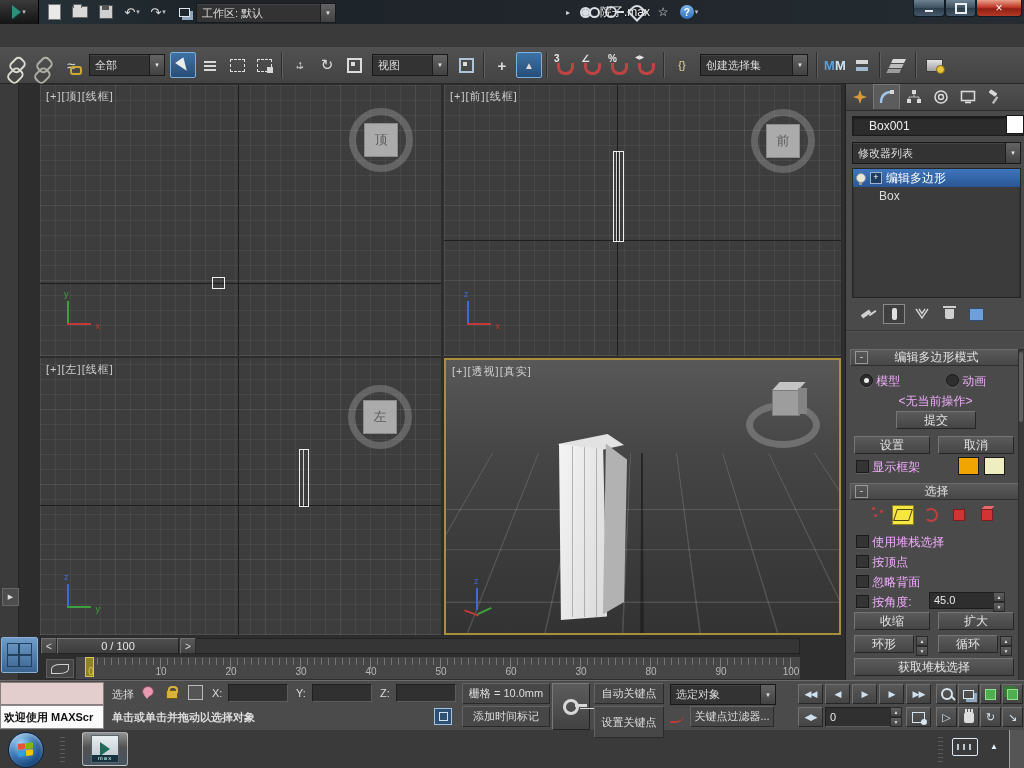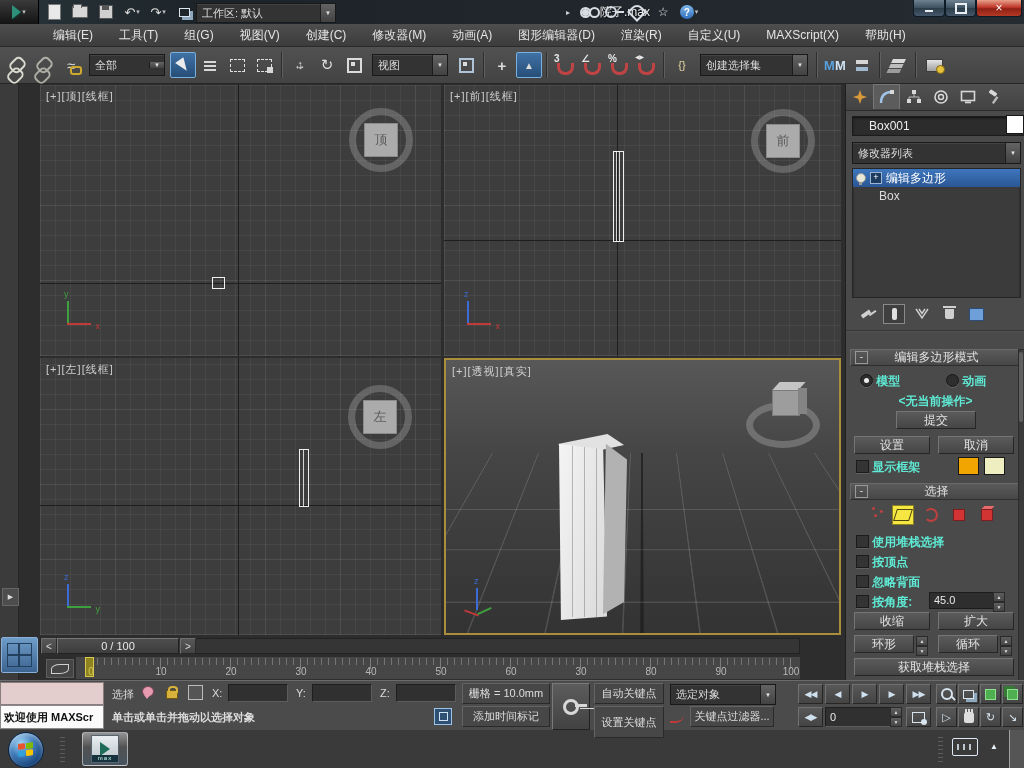--- a/index.html
+++ b/index.html
@@ -130,21 +130,21 @@
   .capsule{width:5px;height:12px;background:#e0e0e0;border-radius:2px;}
   .trash{width:9px;height:10px;background:#cfcfcf;border-radius:0 0 2px 2px;position:relative;}
   .trash::before{content:"";position:absolute;left:-2px;top:-3px;width:13px;height:2px;background:#cfcfcf;}
   .cfgwin{width:13px;height:11px;background:#6f9fd8;border:1px solid #2c4d77;}
   .sepline{position:absolute;left:0;width:179px;height:2px;background:linear-gradient(#2a2a2a,#5d5d5d);}
   .rollhead{position:absolute;left:4px;width:171px;height:17px;background:linear-gradient(#5a5a5a,#474747);
     border:1px solid #6a6a6a;border-bottom-color:#2e2e2e;box-sizing:border-box;color:#e2e2e2;font-size:12px;
     display:flex;align-items:center;}
   .rollhead .minus{width:11px;height:11px;border:1px solid #999;margin:0 4px;font-size:10px;line-height:9px;text-align:center;color:#ddd;flex:none;}
   .rollhead .rtitle{flex:1;text-align:center;margin-right:19px;}
-  .cptext{position:absolute;color:#5eead4;font-size:12px;font-weight:bold;}
+  .cptext{position:absolute;color:#f0abfc;font-size:12px;}
   .radio{width:11px;height:11px;border-radius:50%;background:#2e2e2e;border:1px solid #171717;box-shadow:0 1px 0 rgba(255,255,255,.15);display:inline-block;position:relative;vertical-align:-2px;}
   .radio.sel::after{content:"";position:absolute;inset:3px;background:#ededed;border-radius:50%;}
   .chk{width:11px;height:11px;background:#343434;border:1px solid #1b1b1b;box-shadow:0 1px 0 rgba(255,255,255,.12);display:inline-block;vertical-align:-2px;}
   .cbtn{position:absolute;background:linear-gradient(#5b5b5b,#454545);border:1px solid;border-color:#757575 #262626 #262626 #757575;
     color:#e3e3e3;font-size:12px;display:flex;align-items:center;justify-content:center;box-sizing:border-box;}
   .swatch{position:absolute;width:19px;height:16px;border:1px solid #181818;}
   .sobtn{width:22px;height:20px;display:flex;align-items:center;justify-content:center;position:relative;}
   .sobtn.active{background:#f5e642;border:1px solid #8a8220;box-sizing:border-box;}
   .vdots{width:3px;height:3px;border-radius:50%;background:#c04040;box-shadow:6px -4px 0 #c04040,-2px -7px 0 #c04040;}
   .edgetri{width:0;height:0;border-left:7px solid transparent;border-right:7px solid transparent;border-bottom:11px solid transparent;
@@ -300,47 +300,33 @@
         </span>
       <span class="winbtn" style="width:29px;">
           <span class="maxsq"></span>
         </span>
       <span class="winbtn closebtn" style="width:44px;">
           <span>×</span>
         </span>
     </div>
   </div>
 
-  <div class="abs menubar">
-    <span class="menuitem">编辑(E)</span>
-    <span class="menuitem">工具(T)</span>
-    <span class="menuitem">组(G)</span>
-    <span class="menuitem">视图(V)</span>
-    <span class="menuitem">创建(C)</span>
-    <span class="menuitem">修改器(M)</span>
-    <span class="menuitem">动画(A)</span>
-    <span class="menuitem">图形编辑器(D)</span>
-    <span class="menuitem">渲染(R)</span>
-    <span class="menuitem">自定义(U)</span>
-    <span class="menuitem">MAXScript(X)</span>
-    <span class="menuitem">帮助(H)</span>
-  </div>
 
   <div class="abs toolbar">
     <span class="ticon">
         <span class="ringsic"></span>
       </span>
     <span class="ticon">
         <span class="ringsic" style="opacity:.7"></span>
       </span>
     <span class="ticon">
         <span>≈</span>
         <span class="goldlink"></span>
       </span>
-    <div class="dd" style="width:74px;height:20px;flex:none;margin:16px 4px;align-items:center;">
+    <div class="dd" style="width:74px;height:20px;flex:none;margin:16px 4px;">
       <span class="lbl">全部</span>
       <span class="arr">▼</span>
     </div>
     <span class="ticon active">
         <span class="cursorarrow"></span>
       </span>
     <span class="ticon">
         <span class="lineslist"></span>
       </span>
     <span class="ticon">

